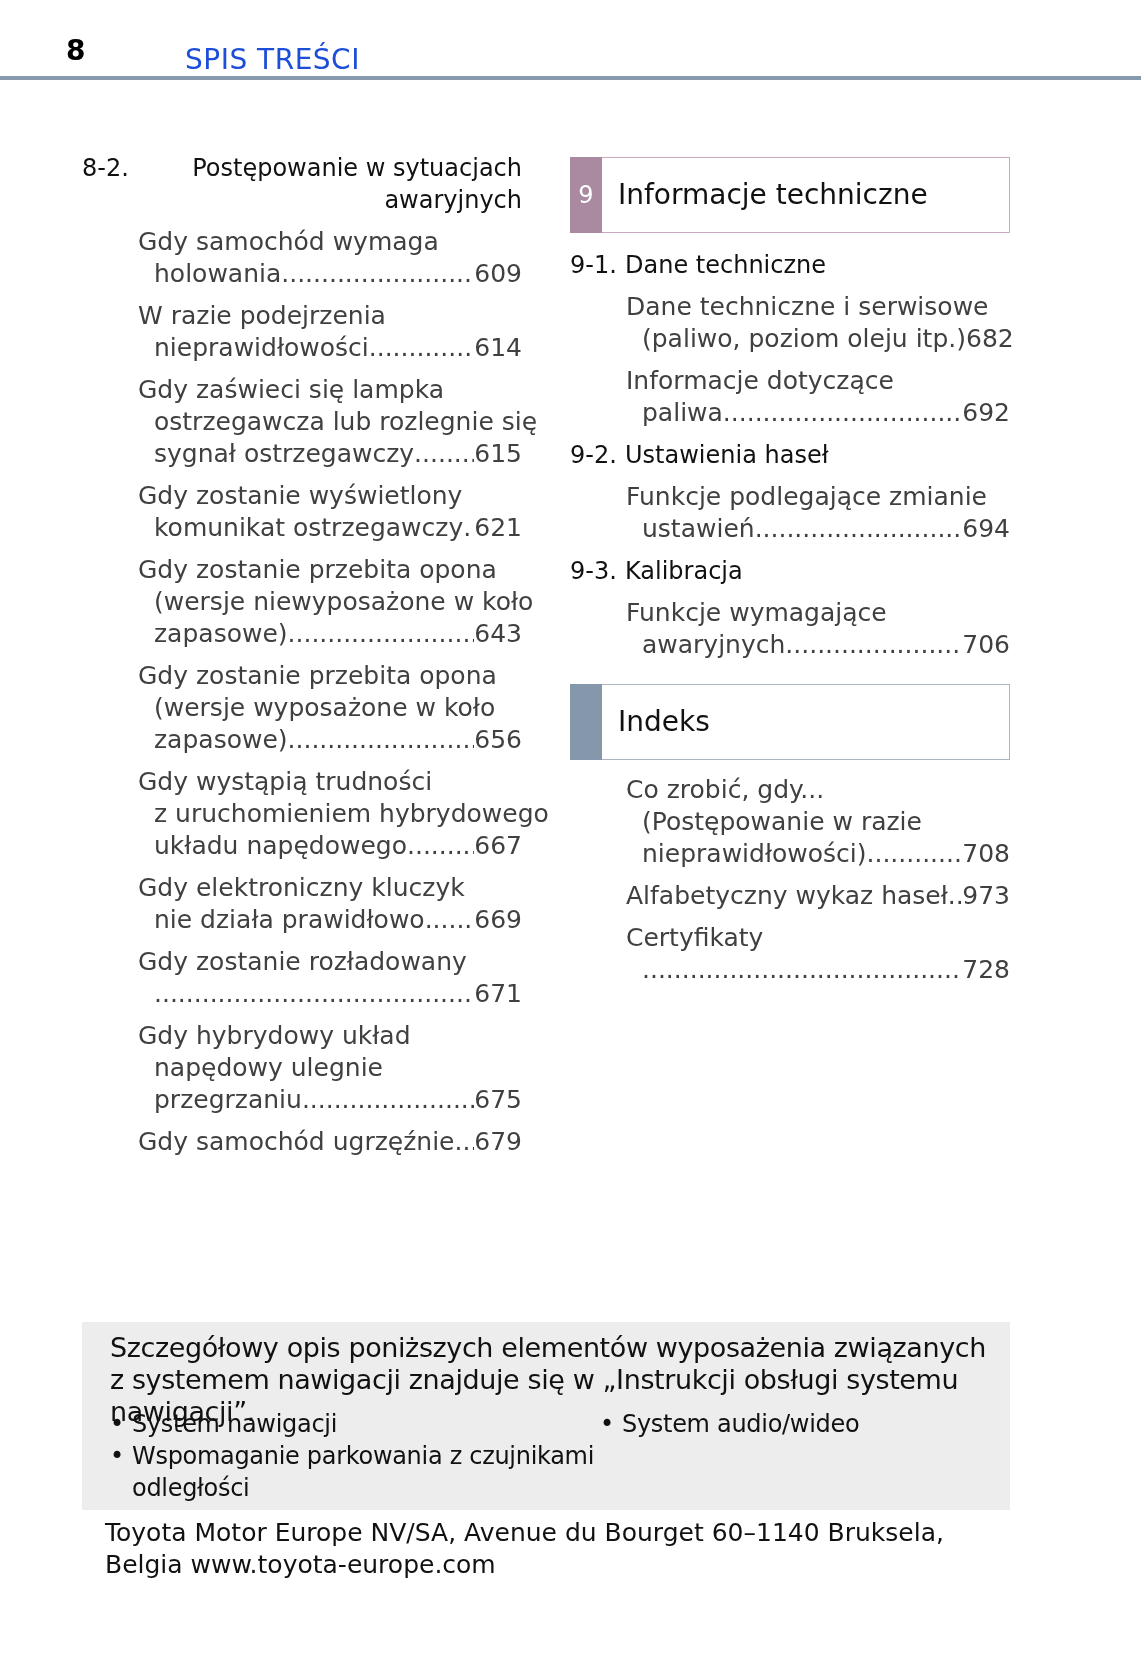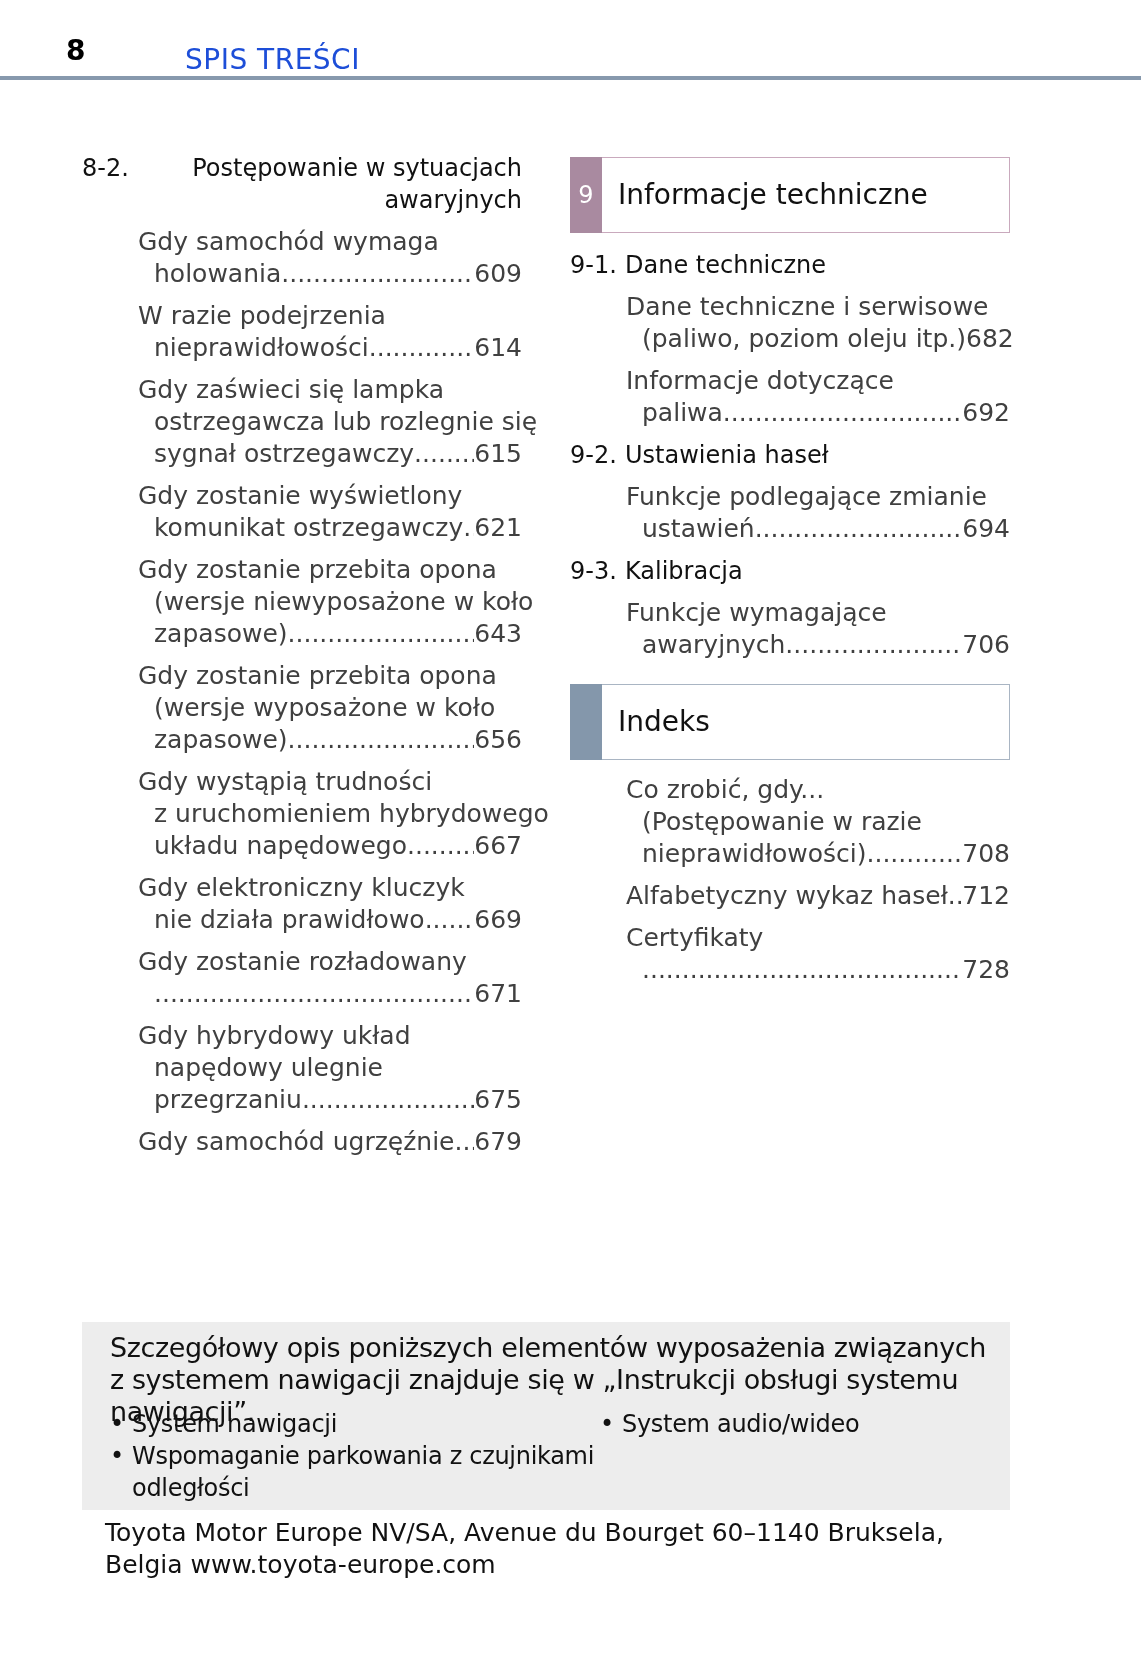--- a/index.html
+++ b/index.html
@@ -215,21 +215,21 @@
     <span class="last">
         <span class="lbl">nieprawidłowości)</span>
         <span class="dots"></span>
         <span class="pg">708</span>
       </span>
   </div>
   <div class="entry">
     <span class="last first-line">
         <span class="lbl">Alfabetyczny wykaz haseł</span>
         <span class="dots"></span>
-        <span class="pg">712</span>
+        <span class="pg">973</span>
       </span>
   </div>
   <div class="entry">
     <span class="line">Certyfikaty</span>
     <span class="last">
         <span class="dots"></span>
         <span class="pg">728</span>
       </span>
   </div>
 </div>

